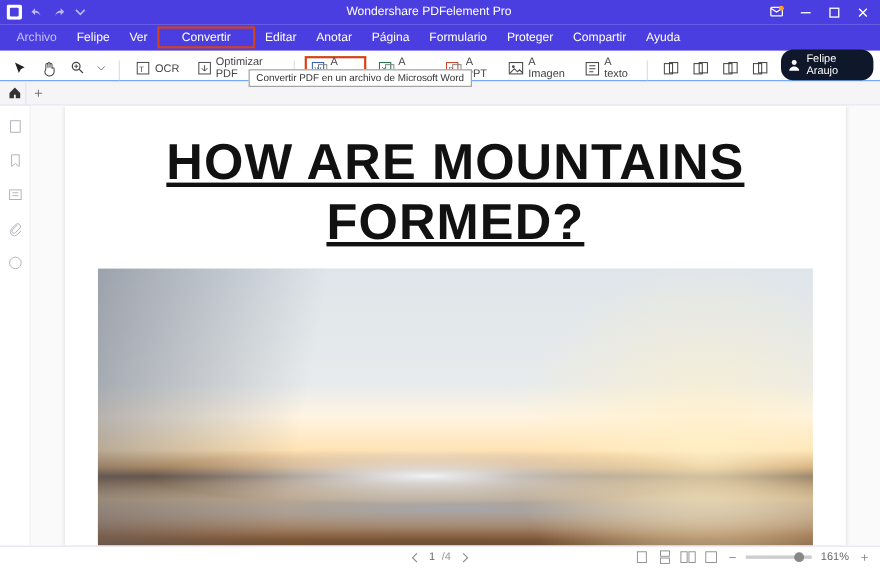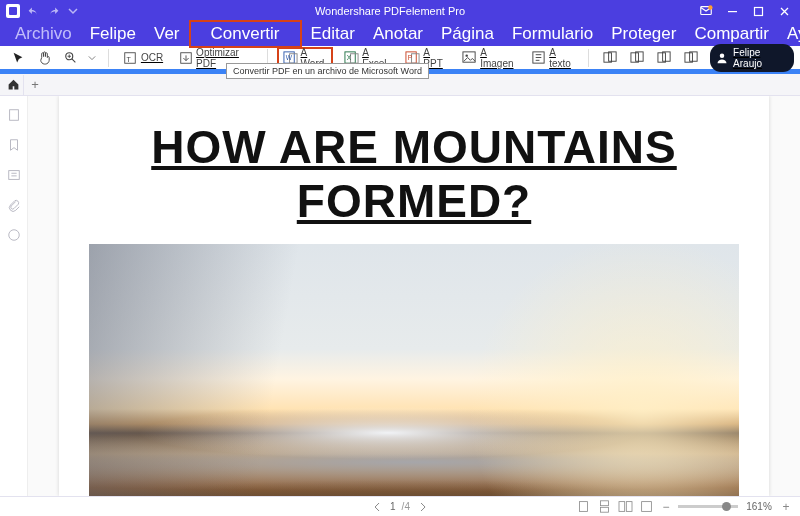--- a/index.html
+++ b/index.html
@@ -8,26 +8,26 @@
   
   .titlebar { height: 22px; background: #4b3ee0; display: flex; align-items: center; color: #fff; }
   .titlebar .left-icons { display: flex; align-items: center; gap: 6px; padding: 0 6px; }
   .titlebar .title { flex: 1; text-align: center; font-size: 11px; }
   .titlebar .win-btns { display: flex; gap: 2px; padding-right: 4px; align-items: center; }
   .titlebar .win-btn { width: 24px; height: 18px; display: flex; align-items: center; justify-content: center; }
   .titlebar svg { display:block; }
 
   
   .menubar { height: 24px; background: #4b3ee0; display: flex; align-items: center; padding: 0 6px; color: #fff; }
-  .menu-item { padding: 3px 8px; font-size: 17px; border: 1px solid transparent; }
+  .menu-item { padding: 3px 8px; font-size: 11px; border: 1px solid transparent; }
   .menu-item.dim { color: #c2bdfa; }
   .menu-item.highlight { border: 2px solid #d64218; display: flex; align-items: center; padding: 2px 20px; }
 
   
-  .toolbar { height: 28px; border-bottom: 5px solid #3b82f6; display: flex; align-items: center; padding: 0 6px; gap: 6px; text-decoration: underline; }
+  .toolbar { height: 28px; border-bottom: 1px solid #3b82f6; display: flex; align-items: flex-end; padding: 0 6px; gap: 6px; }
   .tool-group { display: flex; align-items: center; gap: 2px; }
   .tool-btn { display: flex; align-items: center; gap: 3px; padding: 2px 4px; font-size: 10px; color: #444; border: 1px solid transparent; height: 22px; }
   .tool-btn.sel { border: 2px solid #d64218; }
   .tool-sep { width: 1px; height: 18px; background: #ddd; margin: 0 3px; }
   .user-btn { margin-left: auto; background: #0f172a; color: #fff; border-radius: 11px; padding: 3px 10px 3px 6px; font-size: 10px; display: flex; align-items: center; gap: 5px; }
   .icon16 { width:15px; height:15px; display:flex; align-items:center; justify-content:center; }
   .icon-sm { width:14px; height:14px; display:flex; align-items:center; justify-content:center; }
 
   
   .tooltip { position: absolute; left: 226px; top: 63px; background: #fff; border: 1px solid #999; padding: 2px 6px; font-size: 9px; color: #333; z-index: 20; }

